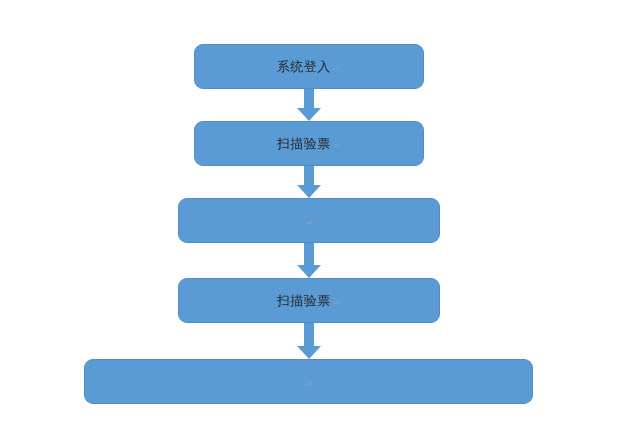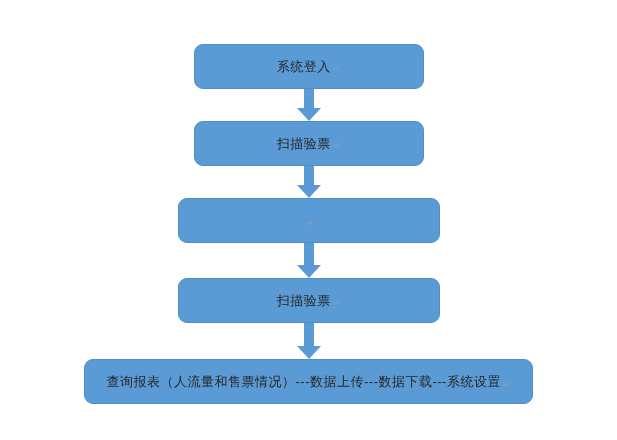--- a/index.html
+++ b/index.html
@@ -106,17 +106,16 @@
   </div>
 
   <div class="arrow gap36">
     <svg width="26" height="36" viewBox="0 0 26 36" xmlns="http://www.w3.org/2000/svg">
       <rect x="8" y="0" width="10" height="23.5" fill="#5b9bd5"></rect>
       <polygon points="1,23 25,23 13,36" fill="#5b9bd5"></polygon>
     </svg>
   </div>
 
   <div class="node w-large">
-    <span class="label">查询报表（人流量和售票情况）---数据上传---数据下载---系统设置</span>
       <span class="pmark">↵</span>
   </div>
 
 </div>
 
 </body></html>

